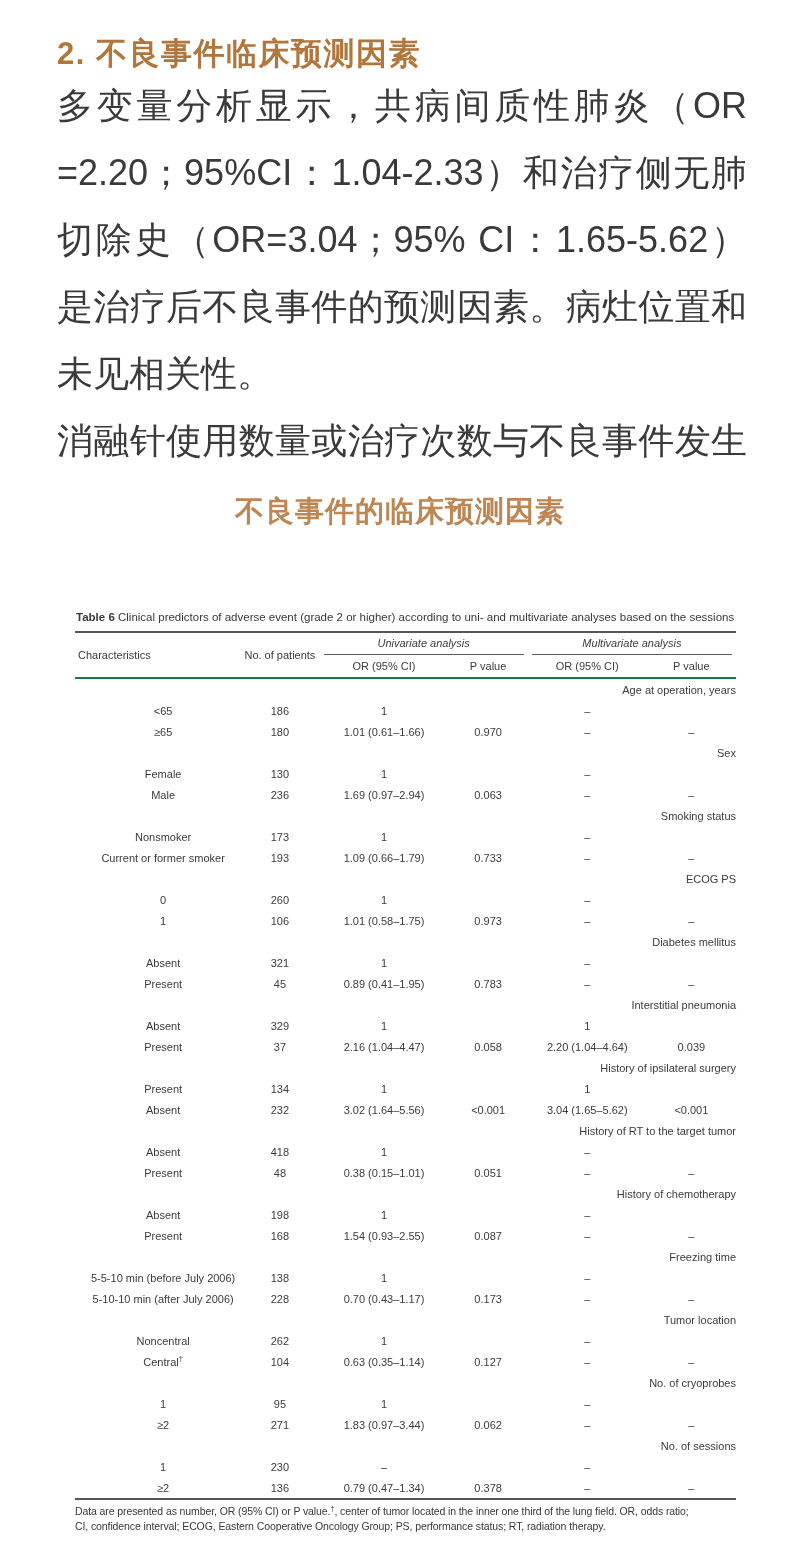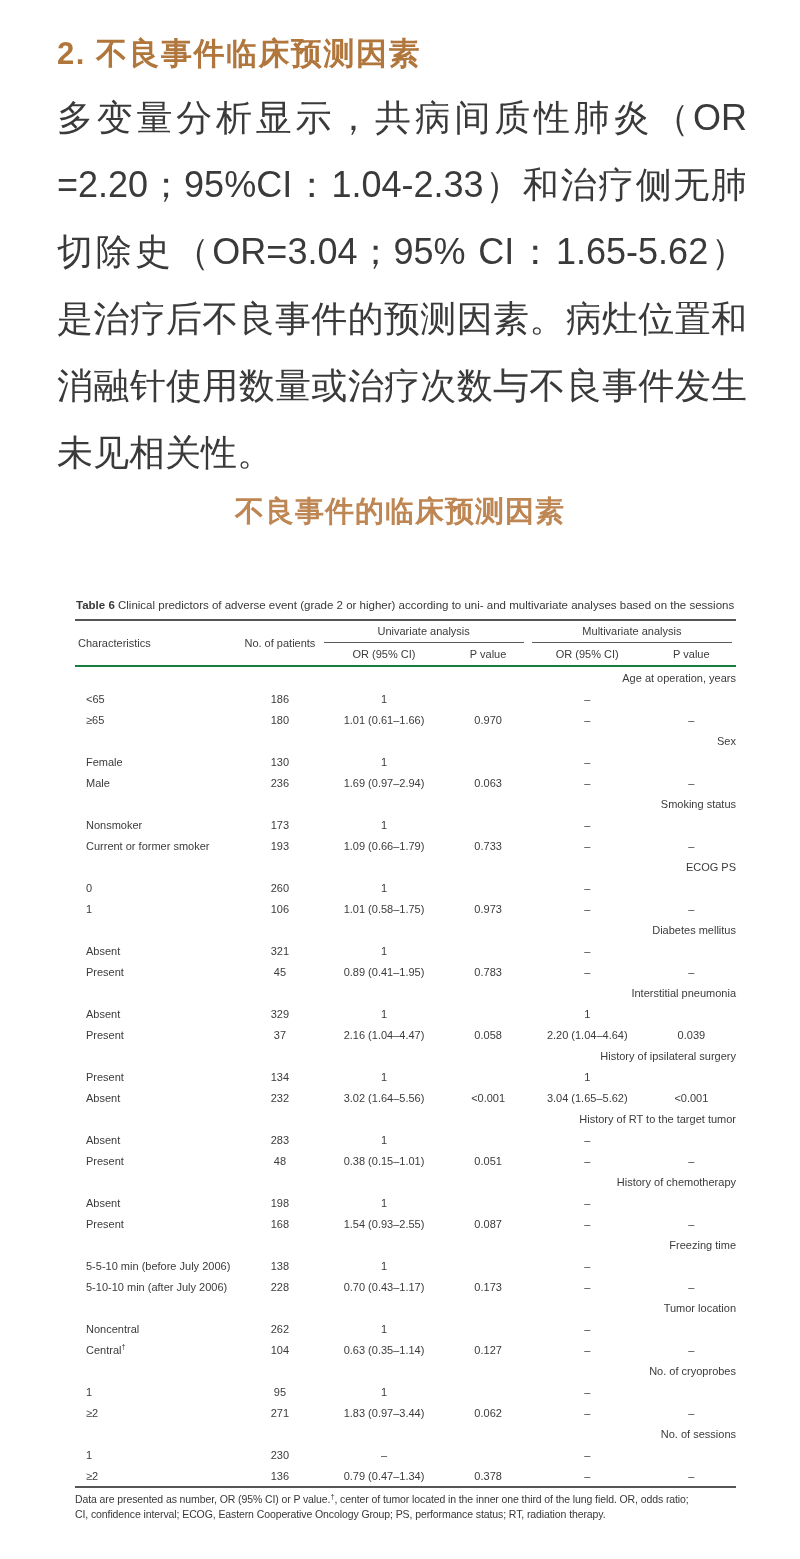--- a/index.html
+++ b/index.html
@@ -12,21 +12,21 @@
 
   
   .heading {
     position:absolute; left:57px; top:33px; margin:0;
     font-size:31px; font-weight:bold; letter-spacing:1.5px;
     color:#b0763c;
   }
 
   
   .para {
-    position:absolute; left:57px; top:84px; width:690px;
+    position:absolute; left:57px; top:72px; width:690px;
     color:#3a3a3a; font-size:36px;
   }
   .para .line {
     height:67px; line-height:67px;
     text-align:justify; text-align-last:justify;
     text-justify:inter-character;
     overflow:hidden;
   }
   .para .line.last { text-align-last:left; }
 
@@ -36,45 +36,45 @@
     text-align:center; font-size:29px; font-weight:bold;
     letter-spacing:1px; color:#bd8653;
   }
 
   
   .tablewrap {
     position:absolute; left:75px; top:598px; width:661px;
     color:#3b3b3b;
   }
   .tbl-title {
-    font-size:11.5px; line-height:14px; margin:0 0 7px 1px;
+    font-size:11.5px; line-height:14px; margin:12px 0 7px 1px;
     white-space:nowrap; color:#383838;
   }
   .tbl-title .bold { font-weight:bold; }
 
   table.clin {
     width:661px; border-collapse:collapse; table-layout:fixed;
     font-size:11px; color:#3b3b3b;
     border-top:2px solid #555555;
   }
   table.clin th { font-weight:normal; }
   .char-h  { text-align:left; vertical-align:middle; padding-left:3px; }
   .pat-h   { text-align:center; vertical-align:middle; }
   tr.grprow th { height:22px; vertical-align:middle; }
-  th.grp { padding:0 4px; }
+  th.grp { padding:0 4px;font-style:italic; }
   th.grp .grp-inner {
     text-align:center; line-height:20px; padding-bottom:1px;
     border-bottom:1px solid #5a5a5a;
   }
   tr.subrow th { height:20px; text-align:center; vertical-align:middle; }
   tr.subrow th, th[rowspan] { border-bottom:2px solid #15803d; }
 
   tbody td { height:21px; vertical-align:middle; text-align:center; padding:0; }
   tbody td.lbl {
-    text-align:left; padding-left:11px; white-space:nowrap; overflow:hidden;
+    text-align:center; padding-left:11px; white-space:nowrap; overflow:hidden;
   }
   tbody td.group-label {
     text-align:right; padding-left:3px; white-space:nowrap;
   }
   tbody tr:last-child td { border-bottom:2px solid #555555; }
   sup.dag { font-size:7.5px; line-height:0; vertical-align:super; }
 
   .footnote {
     margin-top:4px; font-size:10.5px; line-height:15px;
     letter-spacing:-0.1px; color:#383838;
@@ -86,22 +86,22 @@
 
 <div class="page">
 
   <h1 class="heading">2. 不良事件临床预测因素</h1>
 
   <div class="para">
     <div class="line">多变量分析显示，共病间质性肺炎（OR</div>
     <div class="line">=2.20；95%CI：1.04-2.33）和治疗侧无肺</div>
     <div class="line">切除史（OR=3.04；95% CI：1.65-5.62）</div>
     <div class="line">是治疗后不良事件的预测因素。病灶位置和</div>
+    <div class="line last">未见相关性。</div>
     <div class="line">消融针使用数量或治疗次数与不良事件发生</div>
-    <div class="line last">未见相关性。</div>
   </div>
 
   <div class="subtitle">不良事件的临床预测因素</div>
 
   <div class="tablewrap">
 
     <div class="tbl-title">
       <span class="bold">Table 6</span>
       <span>Clinical predictors of adverse event (grade 2 or higher) according to uni- and multivariate analyses based on the sessions</span>
     </div>
@@ -265,21 +265,21 @@
             <td>3.02 (1.64–5.56)</td>
             <td>&lt;0.001</td>
             <td>3.04 (1.65–5.62)</td>
             <td>&lt;0.001</td>
           </tr>
           <tr>
             <td colspan="6" class="group-label">History of RT to the target tumor</td>
           </tr>
           <tr>
             <td class="lbl">Absent</td>
-            <td>283</td>
+            <td>418</td>
             <td>1</td>
             <td></td>
             <td>–</td>
             <td></td>
           </tr>
           <tr>
             <td class="lbl">Present</td>
             <td>48</td>
             <td>0.38 (0.15–1.01)</td>
             <td>0.051</td>

